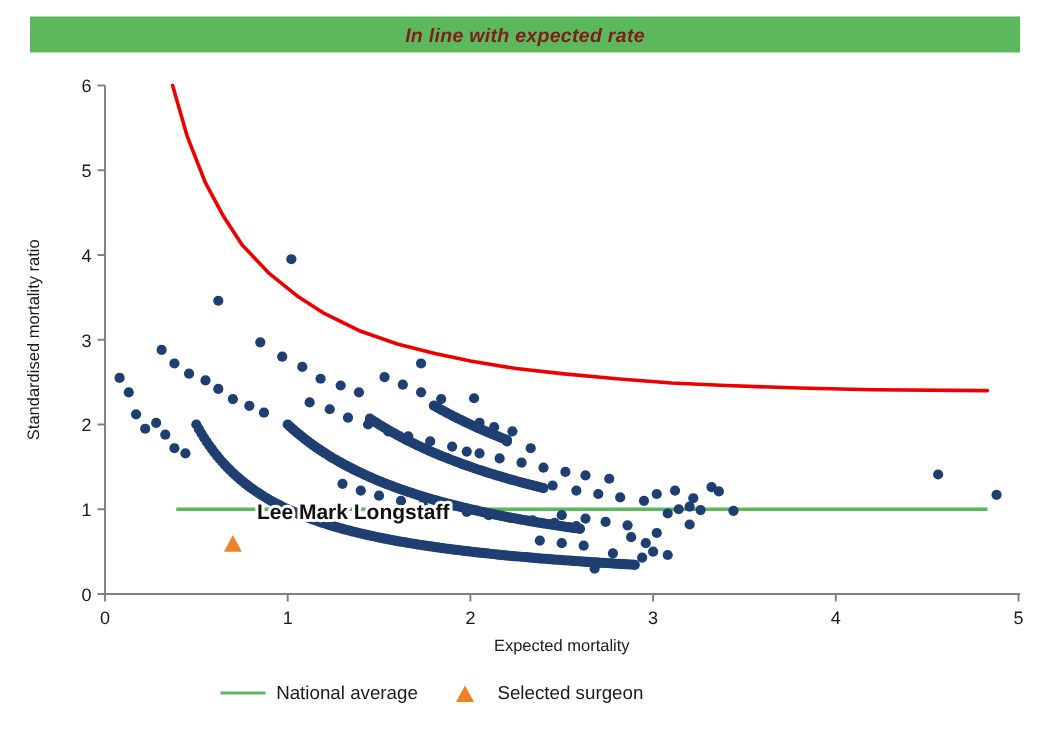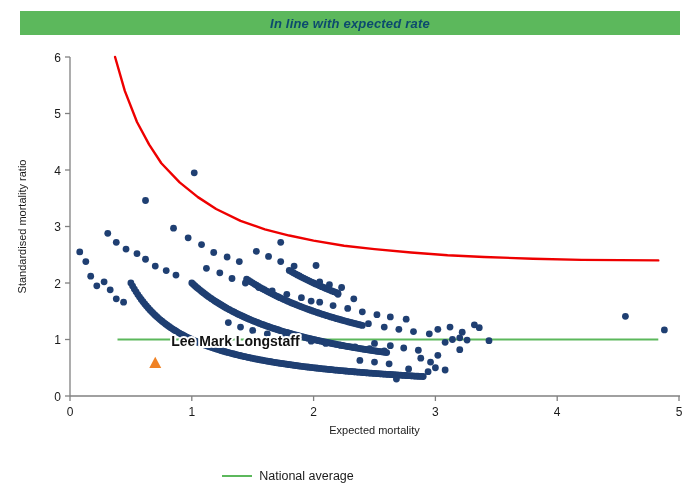--- a/index.html
+++ b/index.html
@@ -6,21 +6,21 @@
   body{
     width:700px;height:500px;background:#ffffff;
     font-family:"Liberation Sans", sans-serif;
     overflow:hidden;position:relative;
   }
   #chart-root{position:absolute;left:0;top:0;width:700px;height:500px;}
 
   
   .banner{
     position:absolute;left:20px;top:11px;width:660px;height:24px;
-    background:#5cb85c;color:#0c4a6e;
+    background:#5cb85c;color:#7f1d1d;
     font-style:italic;font-weight:bold;font-size:13px;
     display:flex;align-items:center;justify-content:center;
     letter-spacing:.2px;
   }
 
   
   .plot{position:absolute;left:0;top:0;width:700px;height:500px;}
   svg.canvas{position:absolute;left:0;top:0;}
 
   .axis-title{
@@ -30,21 +30,21 @@
 
   .annot-halo{
     font-size:14px;font-weight:bold;fill:#ffffff;
     stroke:#ffffff;stroke-width:4px;stroke-linejoin:round;paint-order:stroke;
   }
   .annot-text{font-size:14px;font-weight:bold;fill:#111111;}
 
   
   .legend{
     position:absolute;left:0;top:455px;width:576px;height:28px;
-    display:flex;align-items:flex-end;justify-content:center;gap:16px;
+    display:flex;align-items:flex-start;justify-content:center;gap:16px;
   }
   .legend-item{display:flex;align-items:center;gap:7px;}
   .legend-label{font-size:12.5px;color:#1a1a1a;white-space:nowrap;}
   .swatch-line{width:30px;height:0;border-top:2.5px solid #000;}
   .swatch-dot{width:9px;height:9px;border-radius:50%;background:#1f3f72;margin:0 10px;}
   .swatch-tri{
     width:0;height:0;border-left:6px solid transparent;border-right:6px solid transparent;
     border-bottom:11px solid #f08224;margin:0 9px;
   }
 </style>
@@ -568,15 +568,19 @@
           <polygon points="155.26,356.73 149.28,367.91 161.23999999999998,367.91" fill="#f08224"></polygon>
         </g>
     </svg>
   </div>
 
   <div class="legend">
     <div class="legend-item">
       <span class="swatch-line" id="sw0" style="border-top-color: rgb(92, 184, 92);"></span>
       <span class="legend-label">National average</span>
     </div>
+    <div class="legend-item">
+      <span class="swatch-tri" id="sw3" style="border-bottom-color: rgb(240, 130, 36);"></span>
+      <span class="legend-label">Selected surgeon</span>
+    </div>
   </div>
 
 </div>
 
 </body></html>

